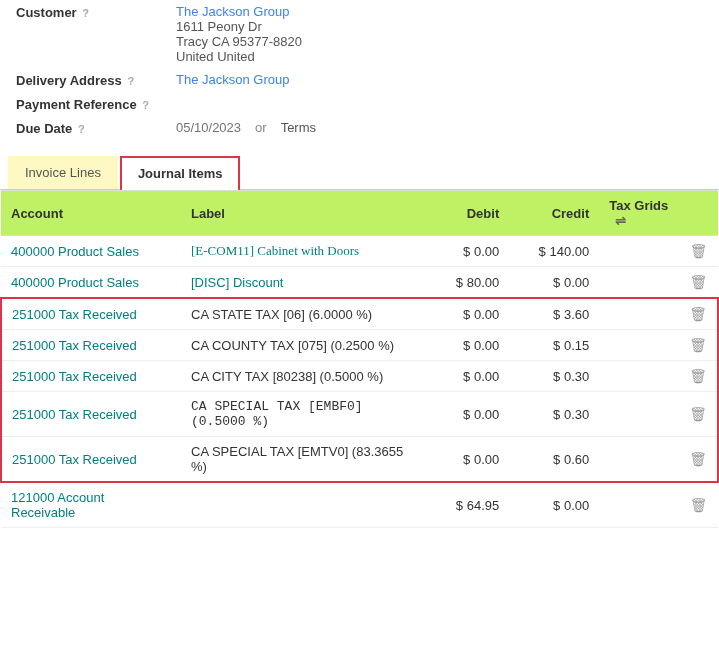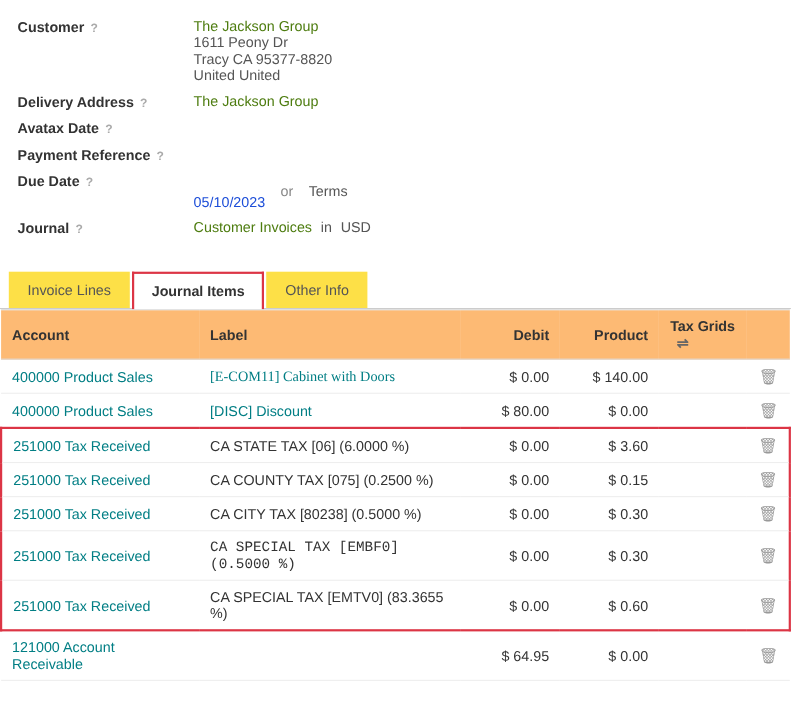--- a/index.html
+++ b/index.html
@@ -4,21 +4,21 @@
   <style>
     * { box-sizing: border-box; margin: 0; padding: 0; }
     body {
       font-family: Arial, sans-serif;
       font-size: 13px;
       color: #333;
       background: #fff;
       width: 719px;
     }
     .form-section {
-      padding: 16px 16px;
+      padding: 4px 16px;
     }
     .form-row {
       display: flex;
       align-items: flex-start;
       margin-bottom: 8px;
     }
     .form-label {
       font-weight: bold;
       color: #333;
       min-width: 160px;
@@ -28,21 +28,21 @@
       color: #aaa;
       font-size: 11px;
       margin-left: 2px;
       cursor: help;
     }
     .form-value {
       color: #555;
       flex: 1;
     }
     .form-value a, .link-text {
-      color: #4d7c0f;
+      color: #3b82f6;
       text-decoration: none;
     }
     .form-value-multi-line {
       display: flex;
       flex-direction: column;
     }
     .inline-group {
       display: flex;
       align-items: center;
       gap: 8px;
@@ -58,40 +58,40 @@
       margin: 8px 0 0 0;
       padding: 0 8px;
     }
     .tab {
       padding: 8px 16px;
       cursor: pointer;
       color: #555;
       border: 1px solid transparent;
       border-bottom: none;
       margin-right: 2px;
-      background: #fde047;
+      background: #fef9c3;
       font-size: 13px;
     }
     .tab.active {
       color: #333;
       font-weight: bold;
       border: 2px solid #dc3545;
       border-bottom: none;
       background: #fff;
       margin-bottom: -1px;
       padding-bottom: 9px;
     }
     
     .journal-table {
       width: 100%;
       border-collapse: collapse;
       font-size: 13px;
     }
     .journal-table th {
-      background: #fdba74;
+      background: #bef264;
       border-top: 1px solid #ddd;
       border-bottom: 1px solid #ddd;
       padding: 7px 10px;
       text-align: left;
       font-weight: bold;
       color: #333;
     }
     .journal-table th.right {
       text-align: right;
     }
@@ -140,85 +140,64 @@
     <div class="form-label">
       <span>Delivery Address</span>
       <span class="help-icon">?</span>
     </div>
     <div class="form-value">
       <a class="link-text">The Jackson Group</a>
     </div>
   </div>
 
 
-  <div class="form-row">
-    <div class="form-label">
-      <span>Avatax Date</span>
-      <span class="help-icon">?</span>
-    </div>
-    <div class="form-value">
-      <input type="text" style="border: none; outline: none; font-size: 13px; color: rgb(85, 85, 85); width: 120px; background: transparent;">
-    </div>
-  </div>
 
   <div class="form-row">
     <div class="form-label">
       <span>Payment Reference</span>
       <span class="help-icon">?</span>
     </div>
     <div class="form-value">
       <input type="text" style="border: none; outline: none; font-size: 13px; color: rgb(85, 85, 85); width: 200px; background: transparent;">
     </div>
   </div>
 
   <div class="form-row">
     <div class="form-label">
       <span>Due Date</span>
       <span class="help-icon">?</span>
     </div>
     <div class="form-value inline-group">
-      <span style="color:#1d4ed8;margin-top:20px;">05/10/2023</span>
+      <span style="color:#737373;">05/10/2023</span>
       <span class="inline-or">or</span>
       <span>Terms</span>
     </div>
   </div>
 
-  <div class="form-row">
-    <div class="form-label">
-      <span>Journal</span>
-      <span class="help-icon">?</span>
-    </div>
-    <div class="form-value inline-group">
-      <a class="link-text">Customer Invoices</a>
-      <span>in</span>
-      <span>USD</span>
-    </div>
-  </div>
 </div>
 
 <div class="tabs-container">
   <div class="tab">Invoice Lines</div>
   <div class="tab active">Journal Items</div>
-  <div class="tab">Other Info</div>
 </div>
 
 <table class="journal-table">
   <thead>
     <tr>
       <th class="col-account">
         <span>Account</span>
       </th>
       <th class="col-label">
         <span>Label</span>
       </th>
       <th class="col-debit right">
         <span>Debit</span>
       </th>
       <th class="col-credit right">
-        <span>Product</span>
+        <span>Credit</span>
       </th>
       <th class="col-taxgrids">
         <span>Tax Grids</span>
         <span style="margin-left:6px; cursor:pointer; color:#666;">⇌</span>
       </th>
       <th class="col-action"></th>
     </tr>
   </thead>
   <tbody id="table-body">
   <tr>

